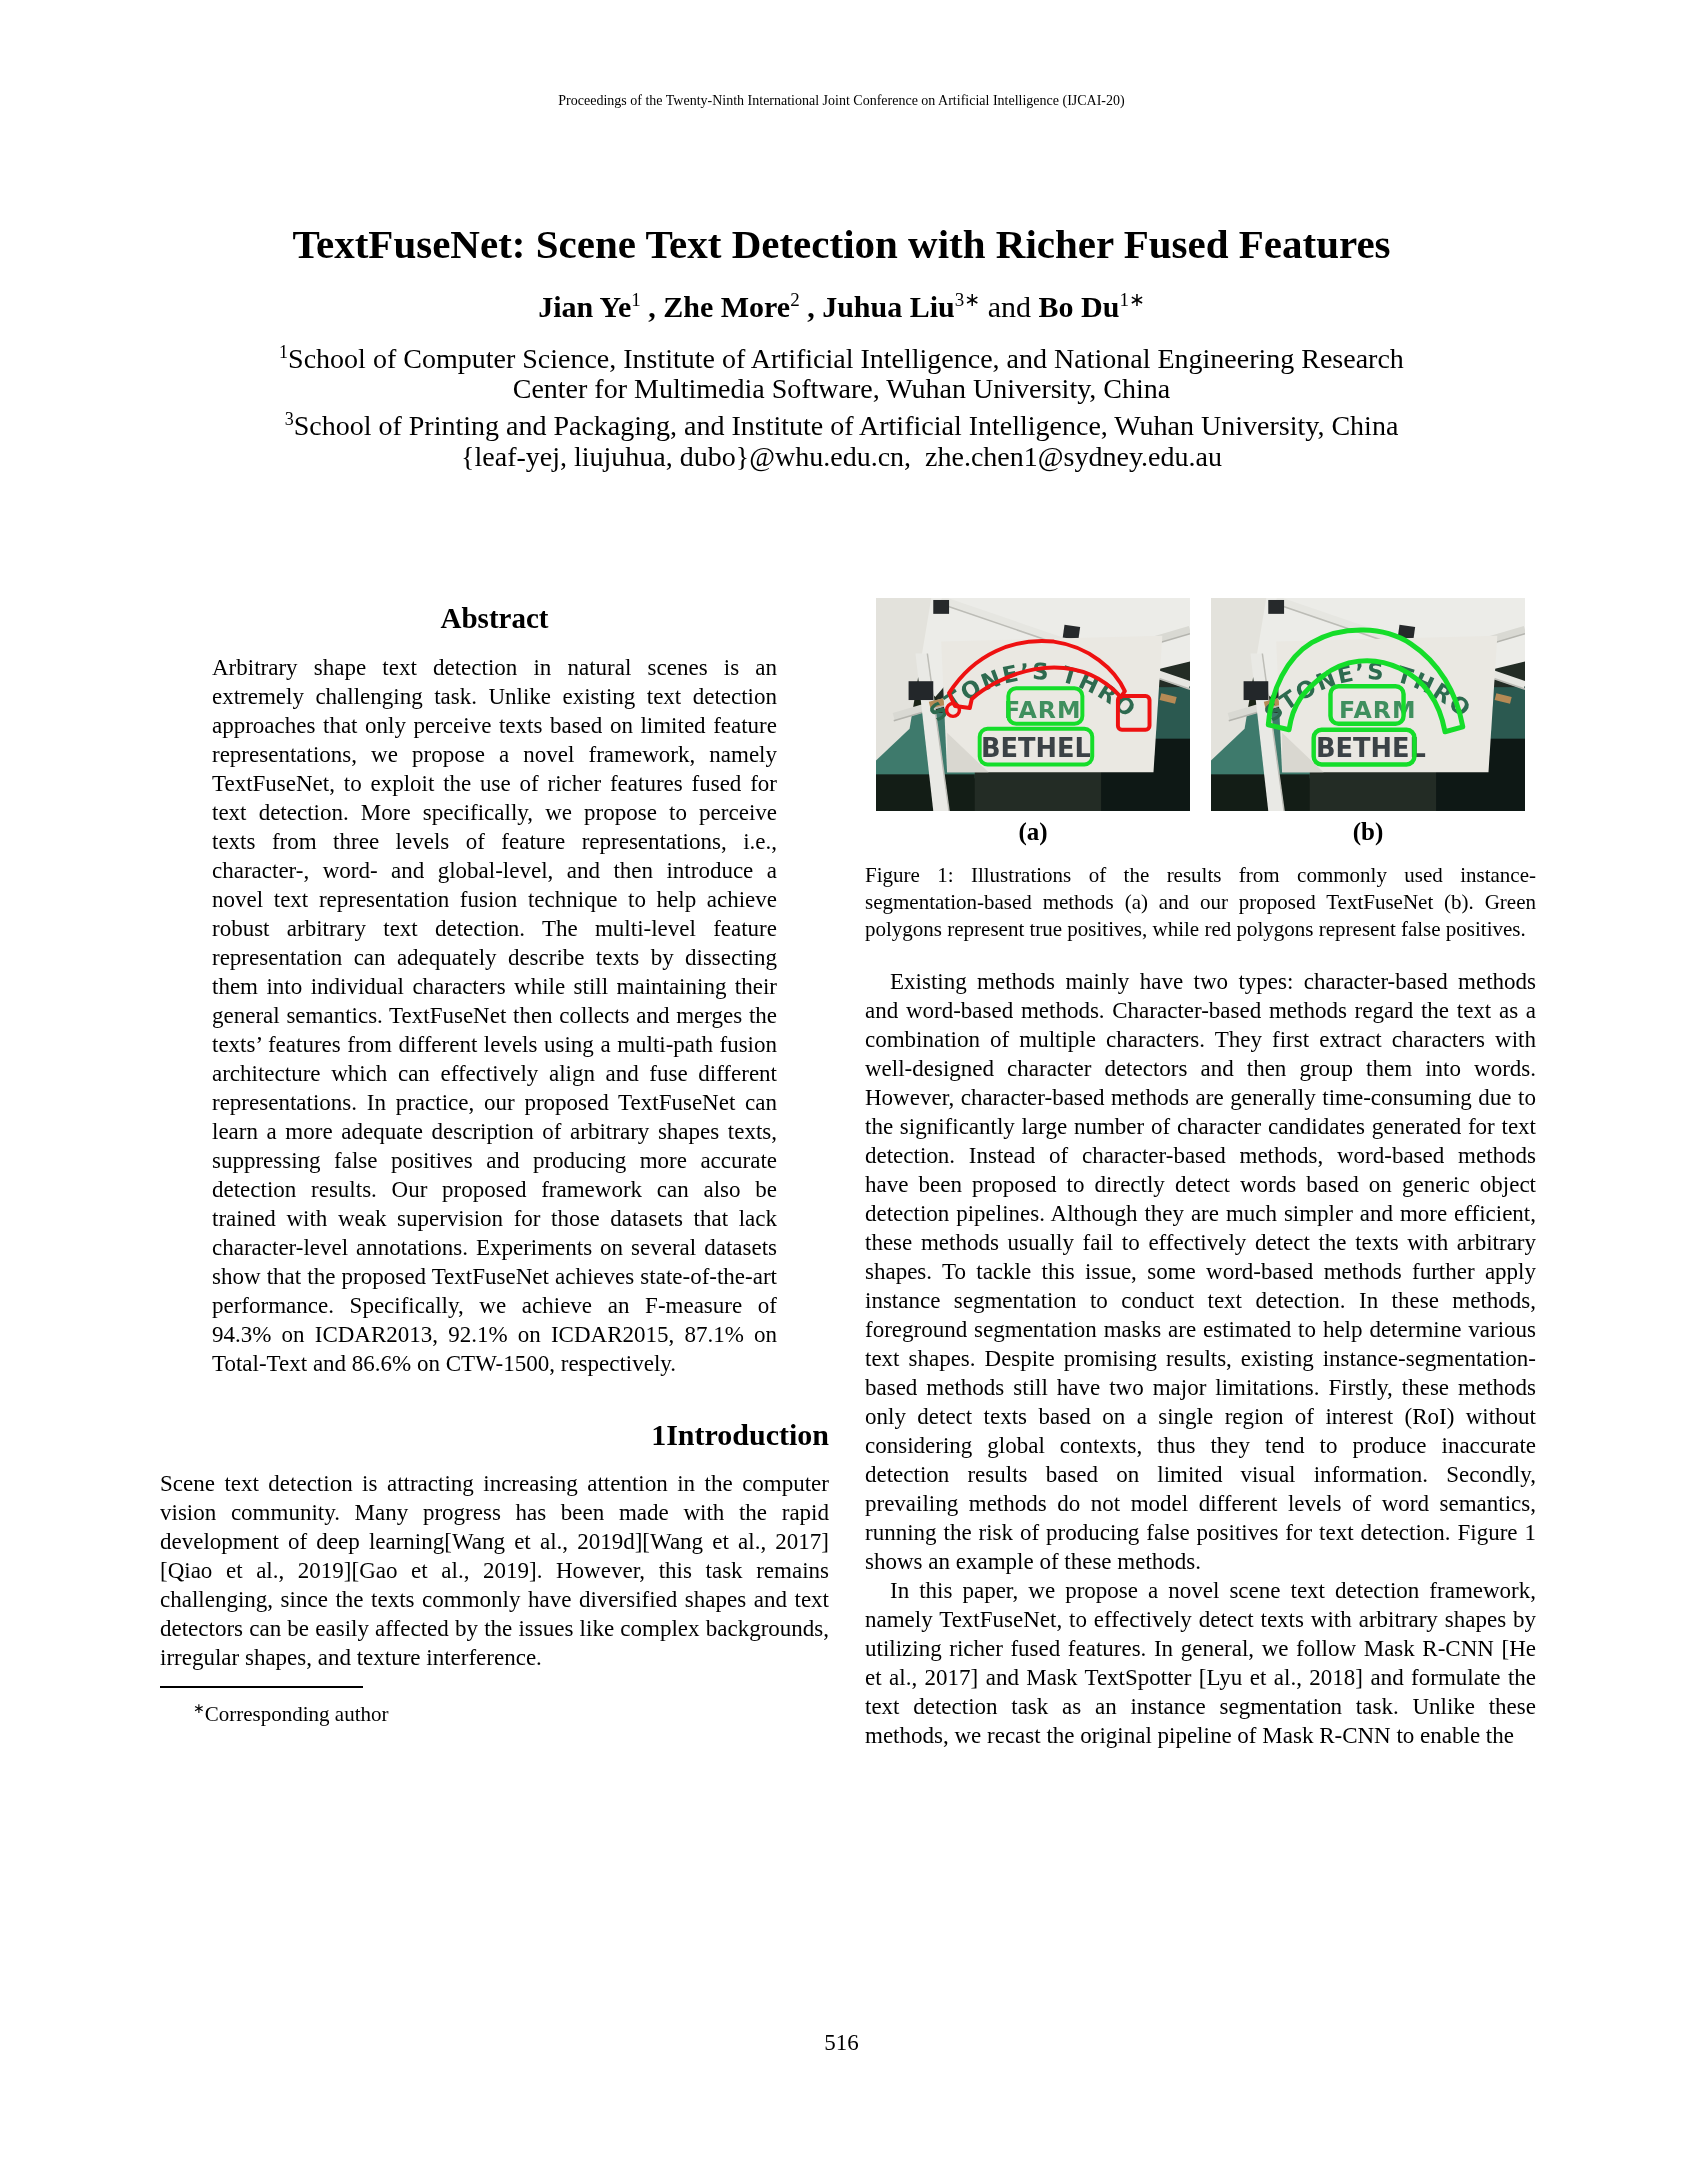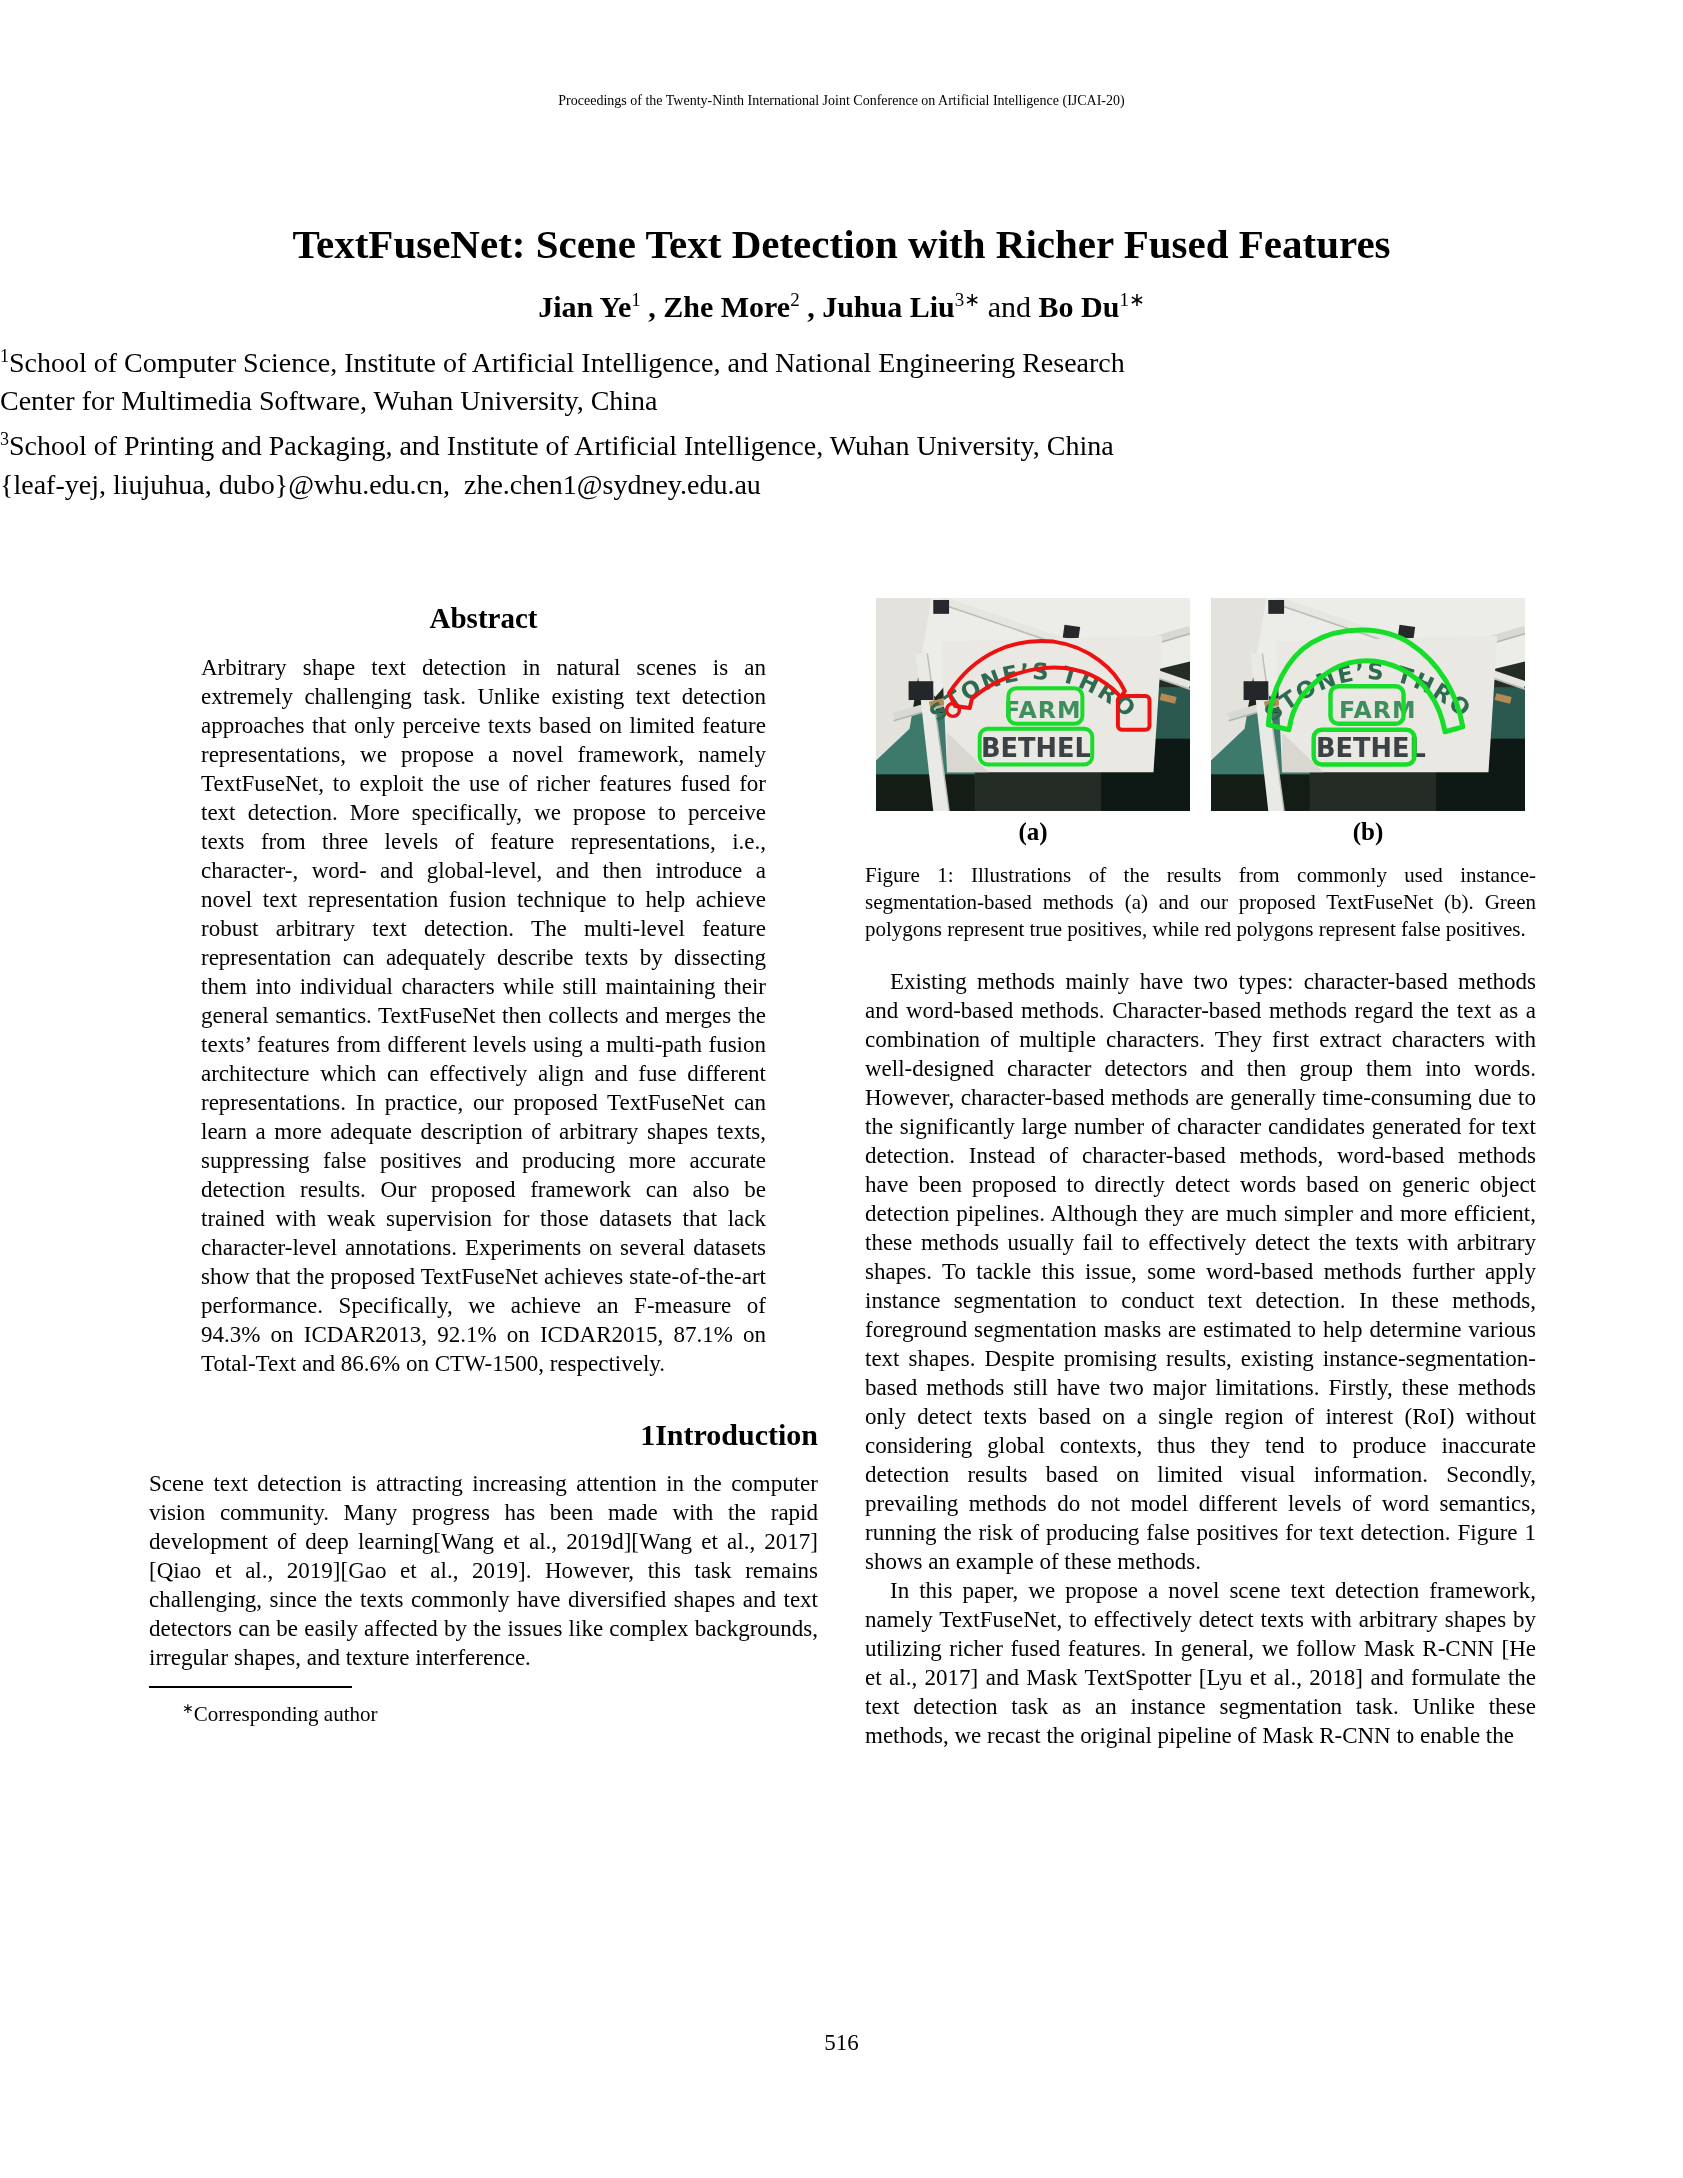--- a/index.html
+++ b/index.html
@@ -3,25 +3,25 @@
 <meta charset="utf-8">
 <style>
   html,body{margin:0;padding:0;background:#888;}
   .page{position:relative;width:1683px;height:2178px;background:#ffffff;
         font-family:"Liberation Serif", serif;color:#000;overflow:hidden;}
   .header{position:absolute;top:93px;left:0;width:100%;font-size:14px;text-align:center;}
   .title{position:absolute;top:220px;left:0;width:100%;font-size:41px;font-weight:bold;text-align:center;margin:0;}
   .authors{position:absolute;top:288px;left:0;width:100%;font-size:30px;font-weight:bold;text-align:center;}
   .authors sup{font-size:19px;font-weight:normal;}
   .authors .sep{font-weight:bold;}
-  .affils{position:absolute;top:337px;left:0;width:100%;font-size:28px;line-height:38px;text-align:left;}
+  .affils{position:absolute;top:337px;left:0;width:100%;font-size:28px;line-height:30px;text-align:center;}
   .affil-line{white-space:pre-line;}
   .affils sup{font-size:18px;}
   .col{position:absolute;text-align:justify;font-size:23px;line-height:29px;}
-  .col-left{left:149px;top:604px;width:669px;}
+  .col-left{left:160px;top:604px;width:669px;}
   .col-right{left:865px;top:594px;width:671px;}
   .abstract-head{font-size:29px;font-weight:bold;text-align:center;margin-bottom:20px;}
   .abstract-body{margin:0 52px;}
   .sec-head{margin-top:42px;font-size:30px;font-weight:bold;text-align:right;}
   .sec-num{display:inline-block;width:48px;}
   .para{margin-top:20px;}
   .indent{text-indent:25px;margin-top:0;}
   .first-gap{margin-top:24px;}
   .it{}
   .footnote{margin-top:14px;font-size:21px;text-align:left;}

